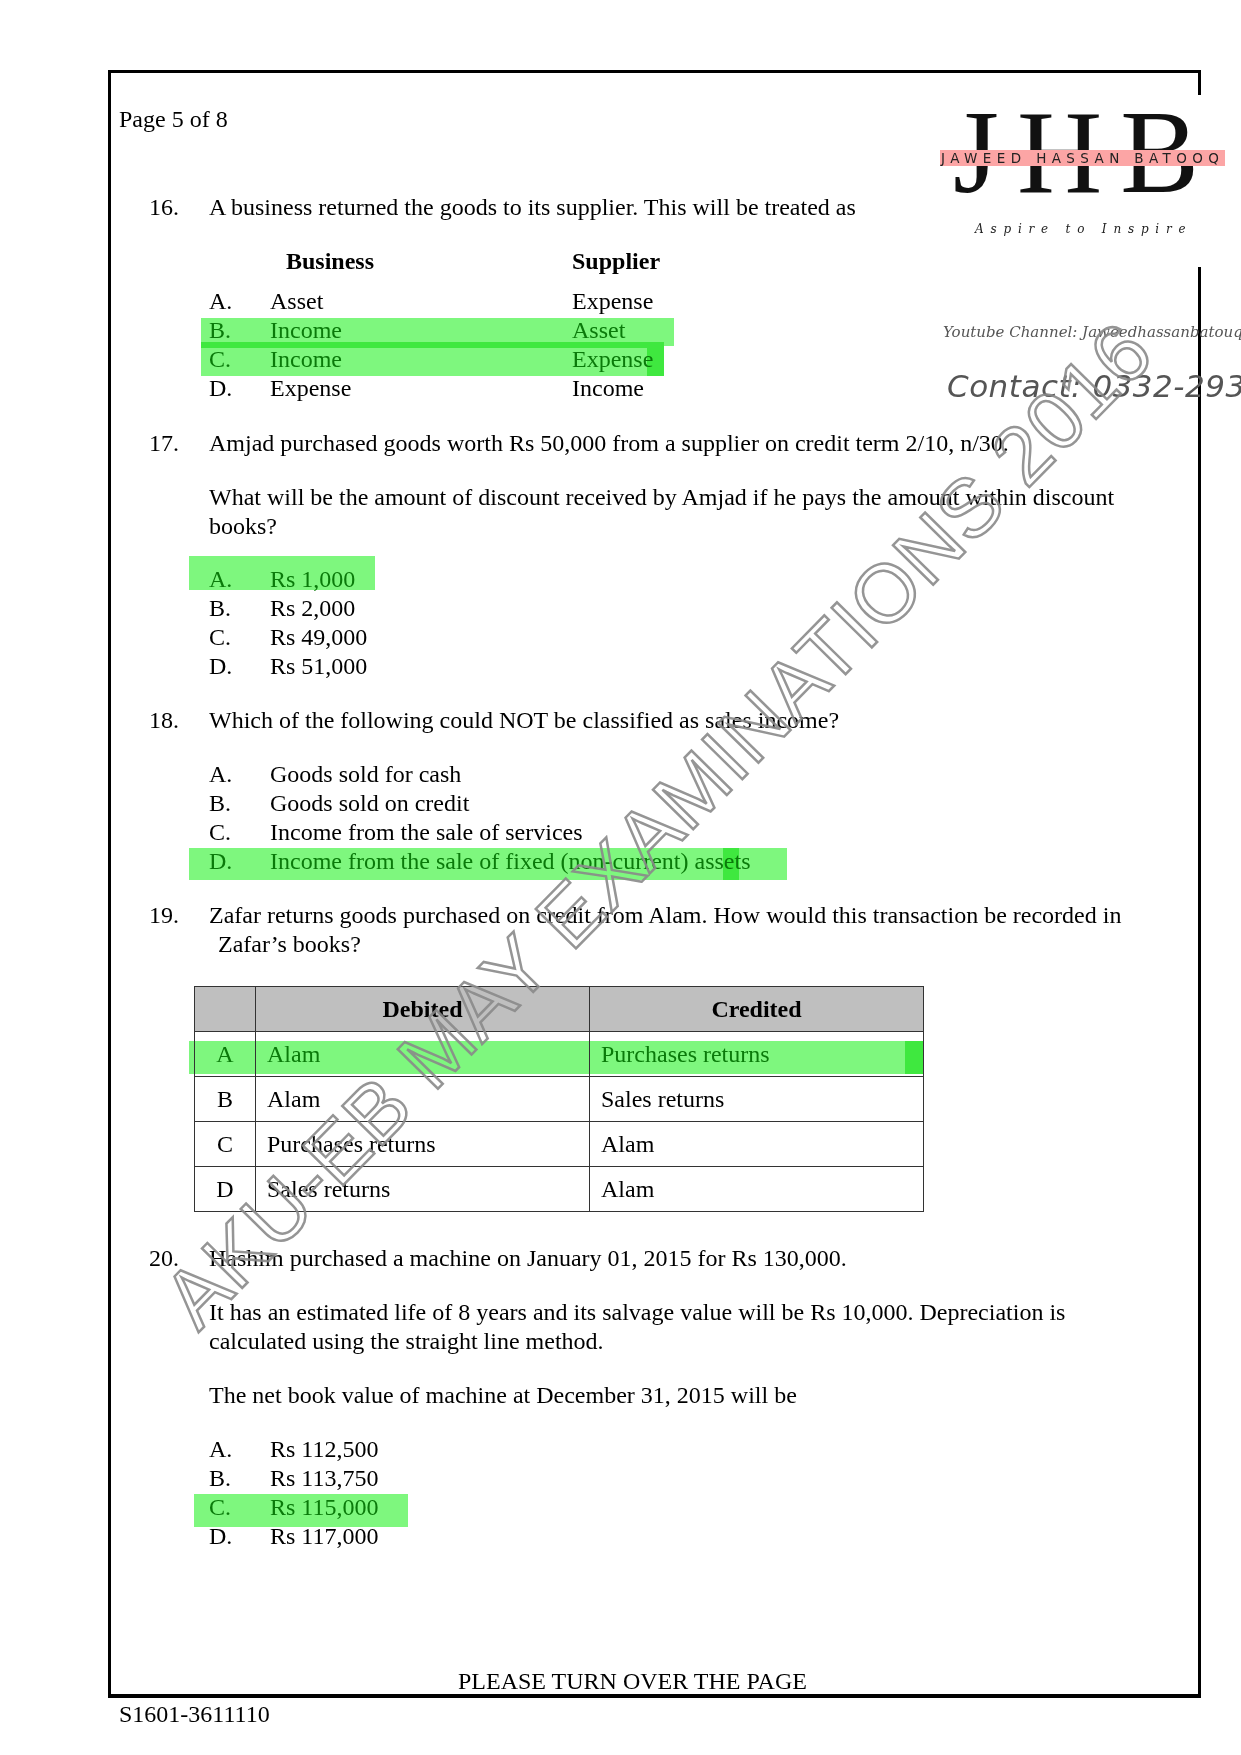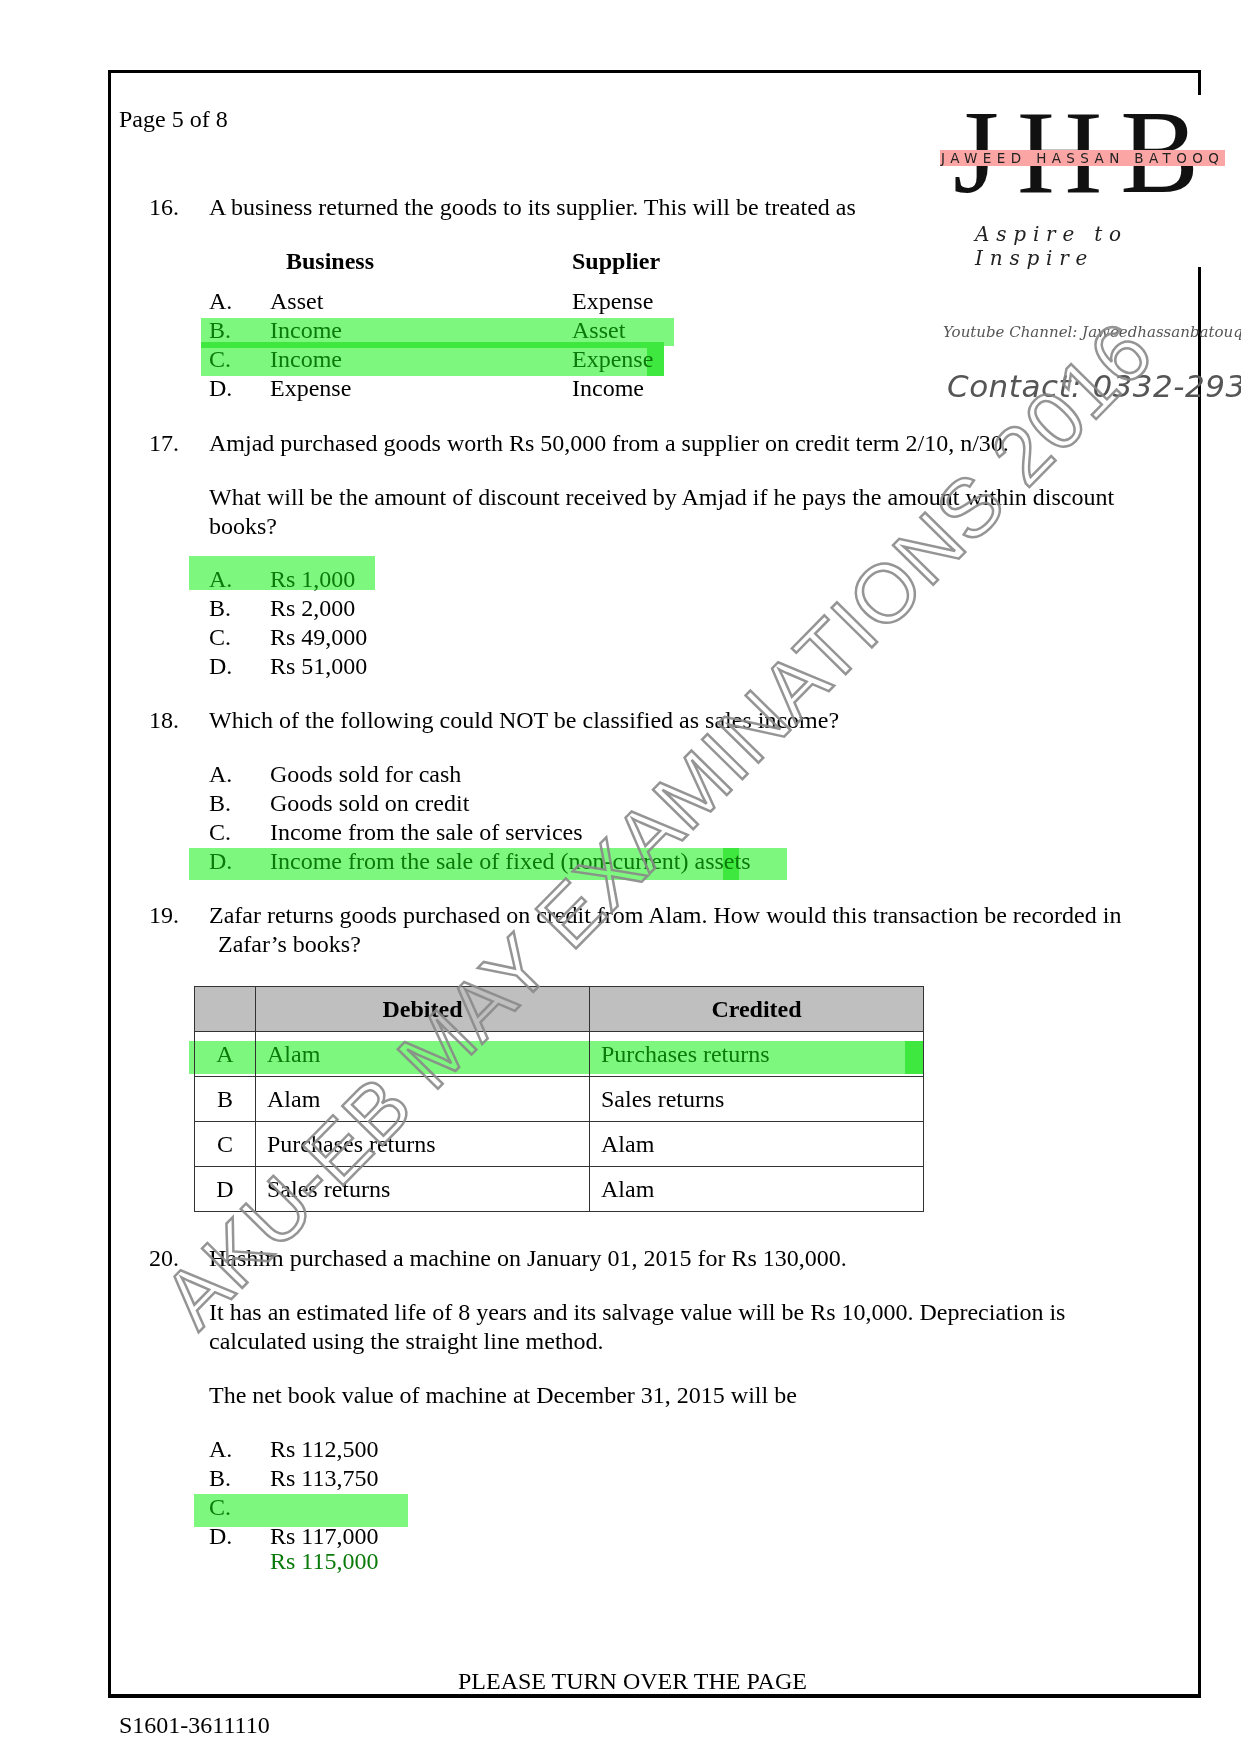--- a/index.html
+++ b/index.html
@@ -25,21 +25,21 @@
     font-size:82px; letter-spacing:1px; color:transparent;
     -webkit-text-stroke:2.5px #8a8a8a; white-space:nowrap; opacity:0.9; }
 
   
   .logo-big { position:absolute; left:953px; top:98px; font-family:"Liberation Serif",serif;
     font-size:118px; line-height:110px; letter-spacing:18px; color:#111; font-weight:normal; }
   .logo-name { position:absolute; left:940px; top:150px; font-family:"DejaVu Sans",sans-serif;
     font-size:13.5px; letter-spacing:5.4px; color:#222; background:transparent; }
   .logo-name span { background:#fca5a5; padding:0 1px; }
   .logo-tag { position:absolute; left:975px; top:222px; font-family:"DejaVu Serif",serif;
-    font-style:italic; font-size:20px; letter-spacing:6.8px; color:#222; }
+    font-style:italic; font-size:12px; letter-spacing:6.8px; color:#222; }
   .yt { position:absolute; left:943px; top:323px; font-family:"DejaVu Serif",serif; font-style:italic;
     font-size:15px; color:#555; white-space:nowrap; }
   .contact { position:absolute; left:947px; top:368px; font-family:"DejaVu Sans",sans-serif; font-style:italic;
     font-size:31px; color:#555; white-space:nowrap; letter-spacing:0.5px; }
 
   
   table.q19 { position:absolute; left:194px; top:986px; border-collapse:collapse;
     font-size:24px; }
   table.q19 td, table.q19 th { border:1.5px solid #333; height:44px; padding:0; }
   table.q19 th { background:#bfbfbf; font-weight:bold; text-align:center; }
@@ -161,20 +161,20 @@
 <div class="abs txt" style="left:209px;top:1244px;">Hashim purchased a machine on January 01, 2015 for Rs 130,000.</div>
 <div class="abs txt" style="left:209px;top:1298px;">It has an estimated life of 8 years and its salvage value will be Rs 10,000. Depreciation is</div>
 <div class="abs txt" style="left:209px;top:1327px;">calculated using the straight line method.</div>
 <div class="abs txt" style="left:209px;top:1381px;">The net book value of machine at December 31, 2015 will be</div>
 
 <div class="abs txt" style="left:209px;top:1435px;">A.</div>
 <div class="abs txt" style="left:270px;top:1435px;">Rs 112,500</div>
 <div class="abs txt" style="left:209px;top:1464px;">B.</div>
 <div class="abs txt" style="left:270px;top:1464px;">Rs 113,750</div>
 <div class="abs txt green" style="left:209px;top:1493px;">C.</div>
-<div class="abs txt green" style="left:270px;top:1547px;text-align:right;">Rs 115,000</div>
+<div class="abs txt green" style="left:270px;top:1493px;text-align:right;">Rs 115,000</div>
 <div class="abs txt" style="left:209px;top:1522px;">D.</div>
 <div class="abs txt" style="left:270px;top:1522px;">Rs 117,000</div>
 
 <div class="watermark">AKU-EB MAY EXAMINATIONS 2016</div>
 
 <div class="abs txt" style="left:458px;top:1667px;">PLEASE TURN OVER THE PAGE</div>
-<div class="abs txt" style="left:119px;top:1700px;margin-top:11px;">S1601-3611110</div>
+<div class="abs txt" style="left:119px;top:1700px;">S1601-3611110</div>
 
 </body></html>

